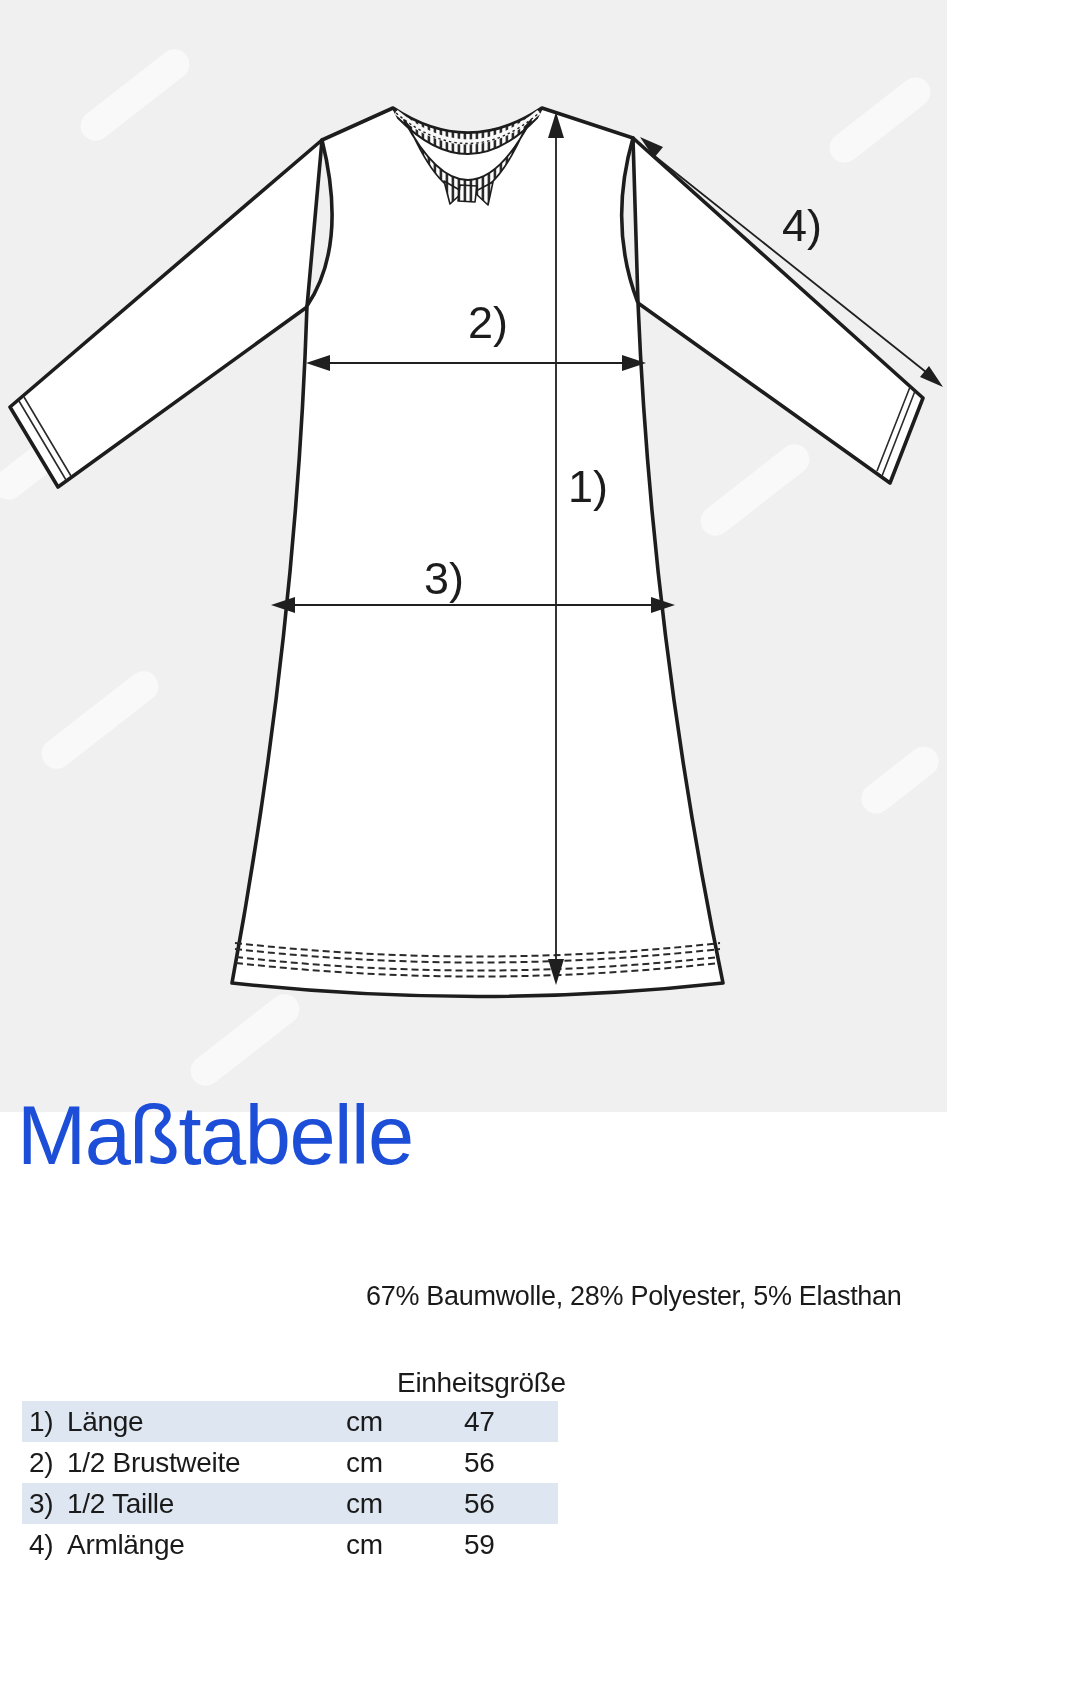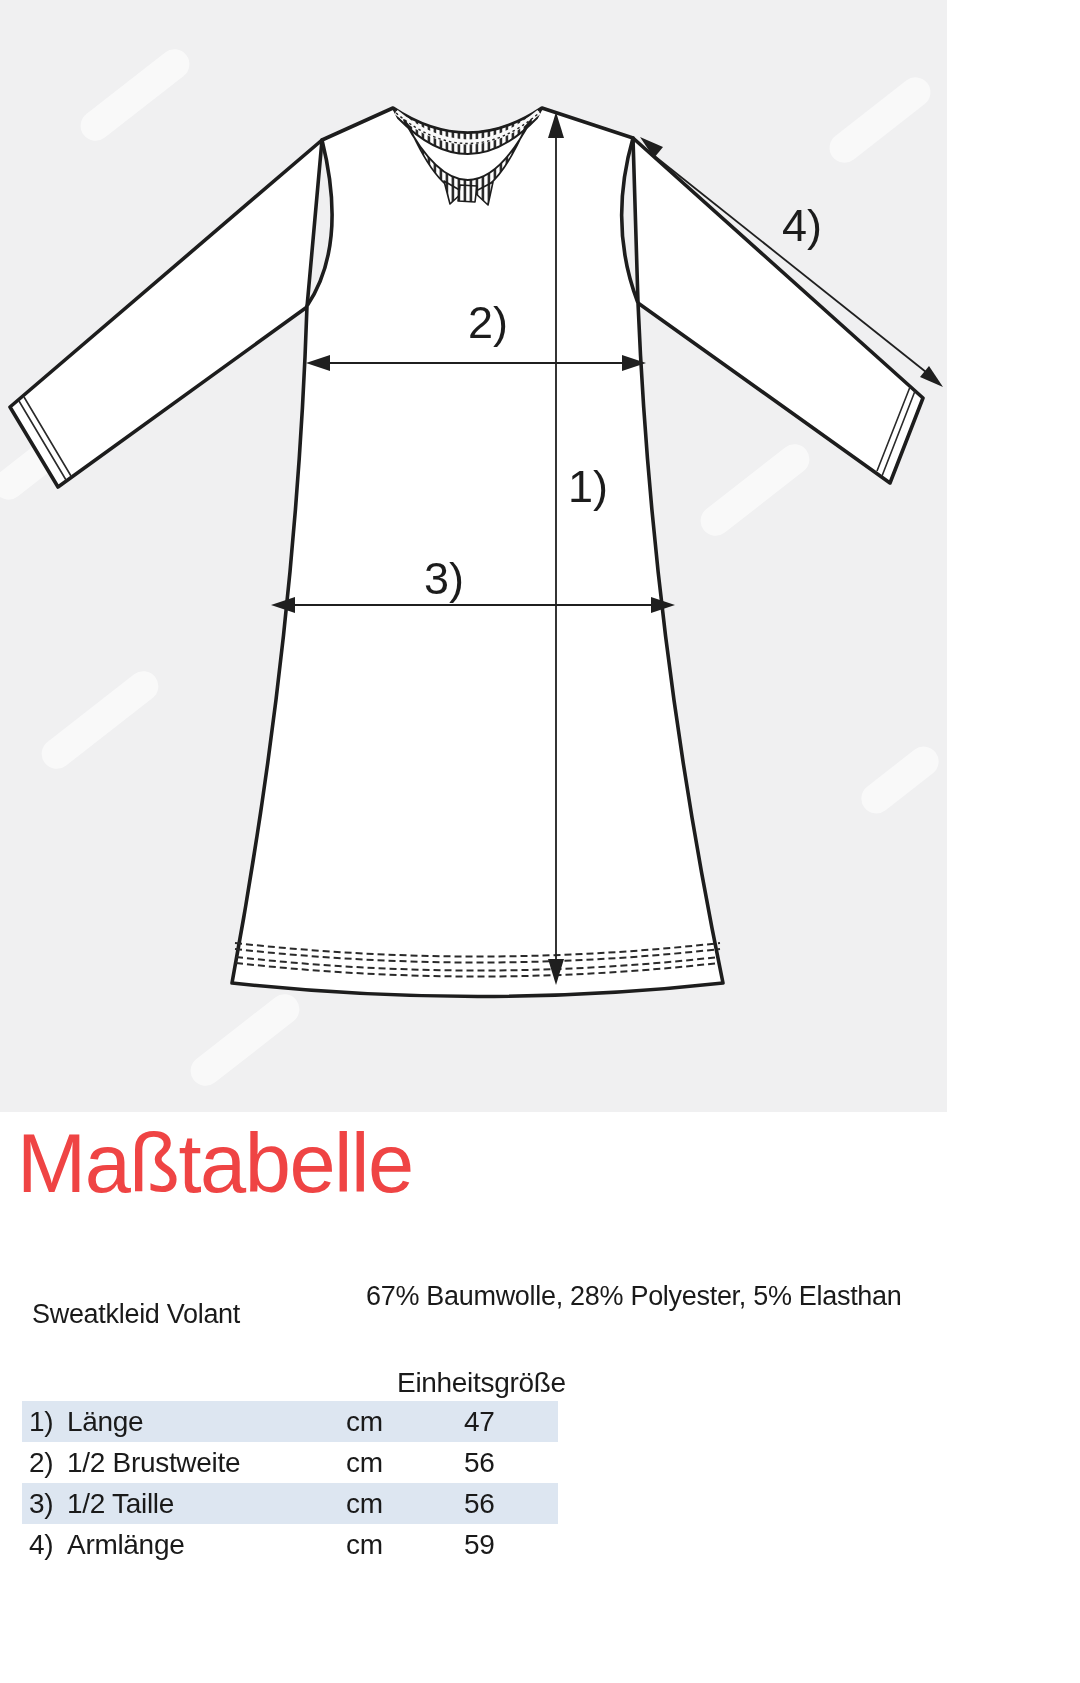--- a/index.html
+++ b/index.html
@@ -4,21 +4,21 @@
 <style>
   html,body{margin:0;padding:0;}
   body{
     width:1080px;height:1683px;position:relative;background:#ffffff;
     font-family:"Liberation Sans",sans-serif;color:#1a1a1a;overflow:hidden;
   }
   .panel{position:absolute;left:0;top:0;width:947px;height:1112px;overflow:hidden;}
   .ghost{position:absolute;height:30px;background:rgba(255,255,255,.6);border-radius:15px;transform:rotate(-38deg);}
   svg.drawing{position:absolute;left:0;top:0;}
   .mlabel{position:absolute;font-size:45px;color:#1c1c1c;line-height:1;}
-  .title{position:absolute;left:17px;top:1116px;margin:0;font-size:83px;font-weight:400;letter-spacing:-1.5px;color:#ef4444;}
+  .title{position:absolute;left:17px;top:1088px;margin:0;font-size:83px;font-weight:400;letter-spacing:-1.5px;color:#1d4ed8;}
   .product{position:absolute;left:32px;top:1297px;font-size:27px;line-height:35px;letter-spacing:-.3px;}
   .material{position:absolute;left:366px;top:1281px;font-size:27px;letter-spacing:-.3px;white-space:nowrap;}
   .size-header{position:absolute;left:366px;top:1367px;font-size:28px;letter-spacing:-.3px;margin-left:31px;}
   .rows{position:absolute;left:22px;top:1401px;width:536px;}
   .m-row{position:relative;height:41px;line-height:41px;font-size:28px;letter-spacing:-.3px;}
   .m-row span{position:absolute;top:0;}
   .m-row .num{left:7px;}
   .m-row .lbl{left:45px;text-align:center;}
   .m-row .unit{left:324px;}
   .m-row .val{left:442px;}
@@ -97,21 +97,20 @@
 
   <span class="mlabel" style="left:568px;top:464px;">1)</span>
   <span class="mlabel" style="left:468px;top:300px;">2)</span>
   <span class="mlabel" style="left:424px;top:556px;">3)</span>
   <span class="mlabel" style="left:782px;top:203px;">4)</span>
 </div>
 
 <h1 class="title">Maßtabelle</h1>
 
 <div class="product">
-  <div>Sweatkleid Volant</div>
 </div>
 
 <div class="material">67% Baumwolle, 28% Polyester, 5% Elasthan</div>
 
 <div class="size-header">Einheitsgröße</div>
 
 <div class="rows" id="rows">
     <div class="m-row" style="background: rgb(221, 230, 241);">
       <span class="num">1)</span>
       <span class="lbl">Länge</span>

